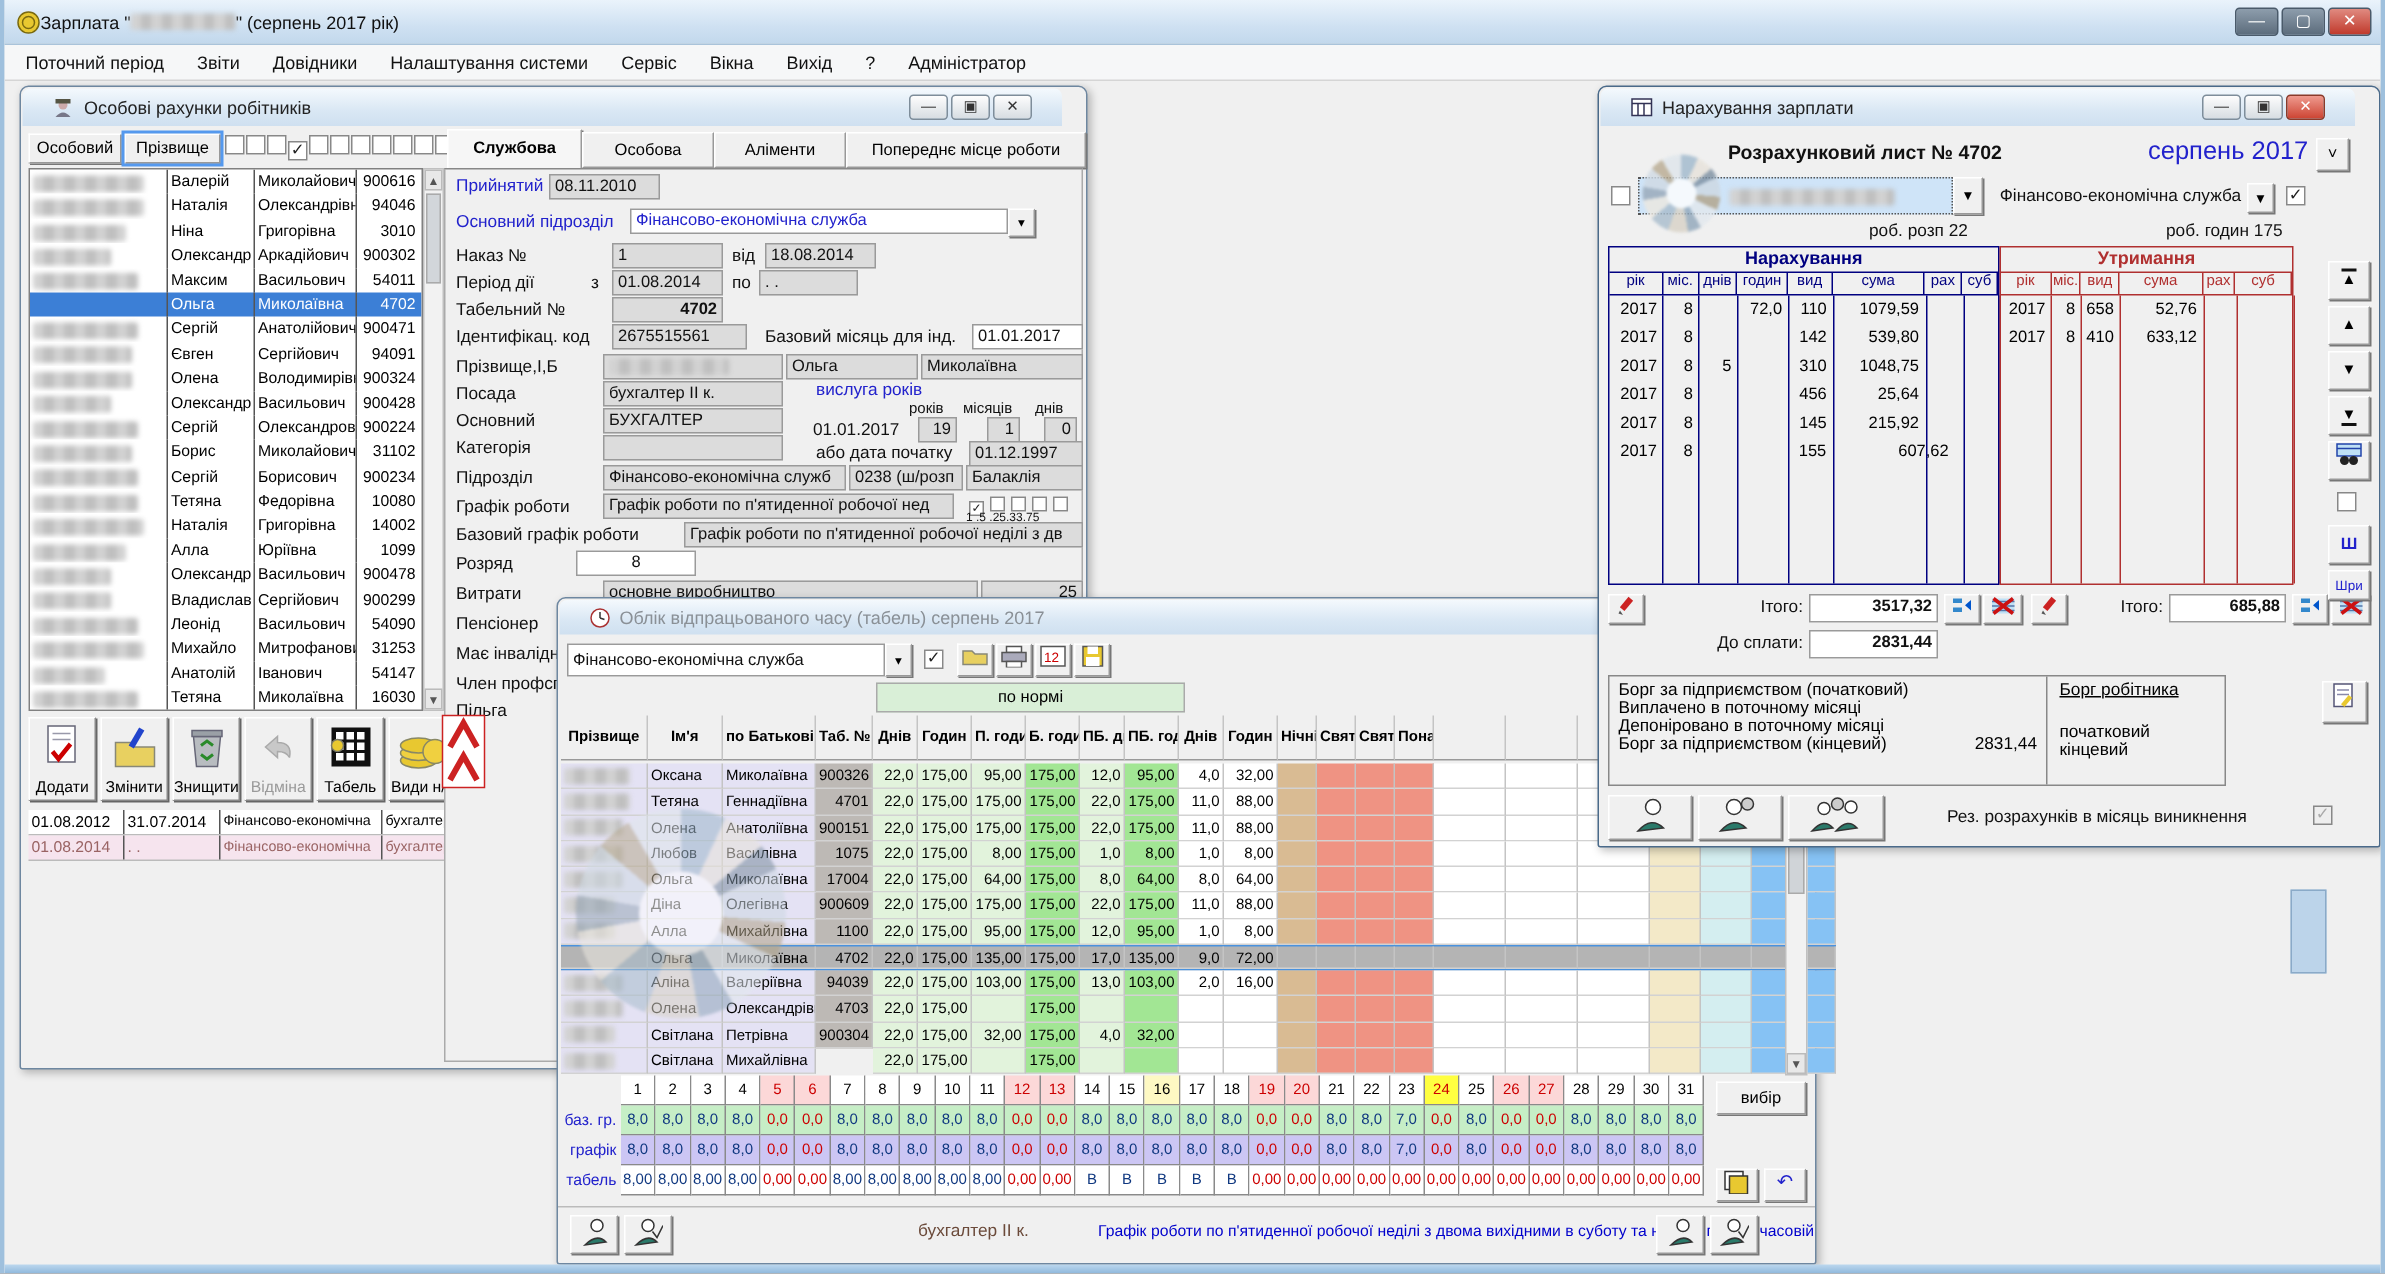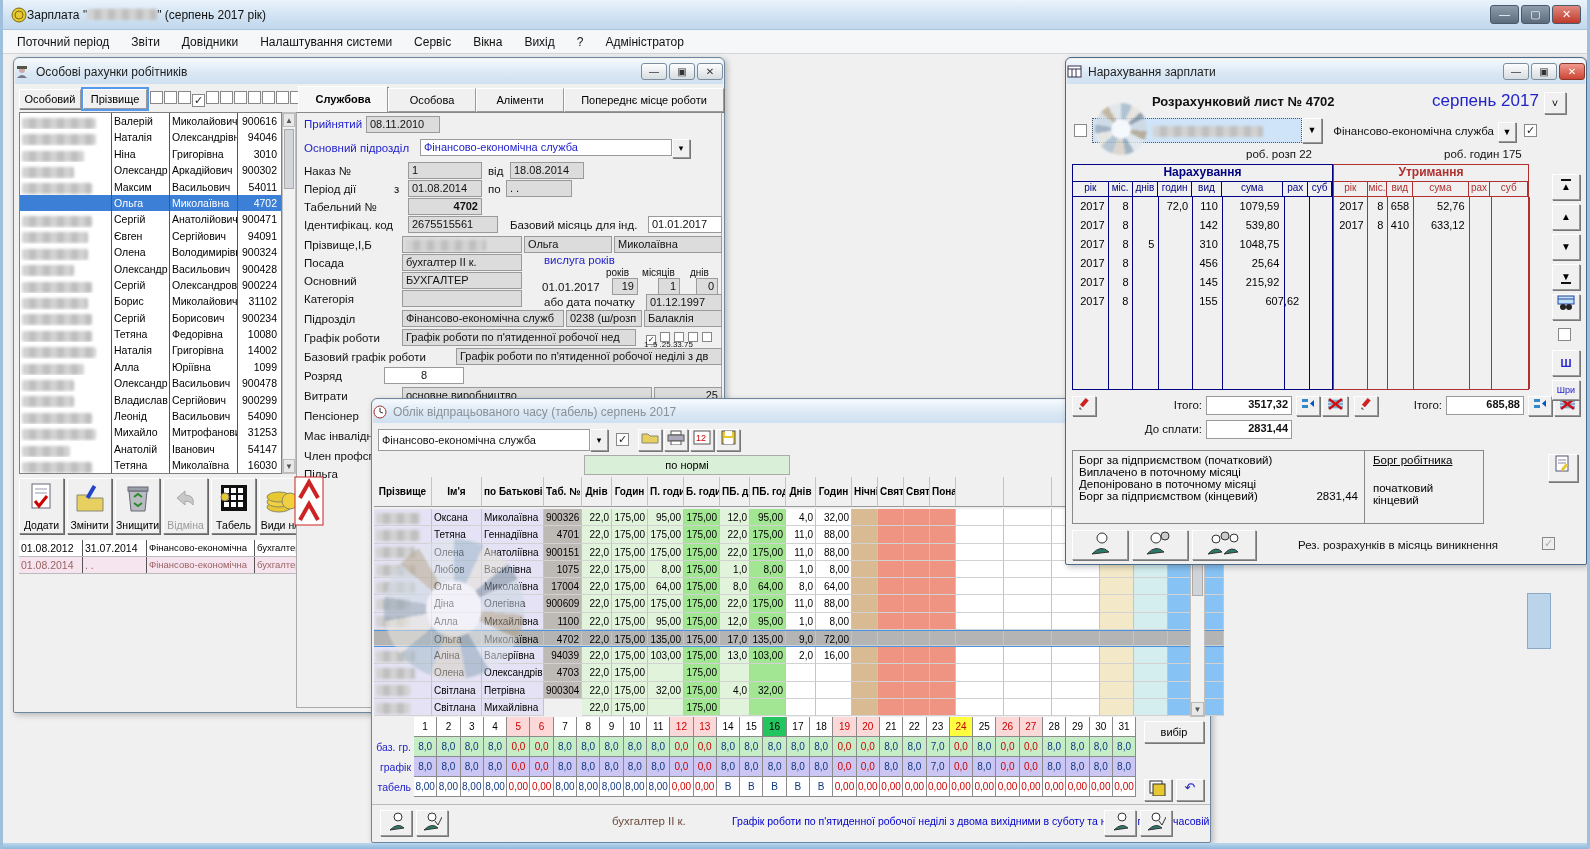--- a/index.html
+++ b/index.html
@@ -16,23 +16,23 @@
   .capbtn.close{background:linear-gradient(#e08a80,#c0392b);}
   .menubar{position:absolute;left:0;top:30px;right:0;height:24px;background:#f6f7f8;
            border-bottom:1px solid #d5d5d5;display:flex;align-items:center;gap:22px;
            padding:0 14px;font-size:12px;color:#111;}
   .menubar span{cursor:default;}
   .mdibg{position:absolute;left:0;top:54px;right:0;bottom:6px;background:#f0f0f0;}
   .bstrip{position:absolute;left:0;right:0;bottom:0;height:6px;
           background:linear-gradient(#bcd7ee,#8fb8dc);}
   .win{position:absolute;background:#f0f0f0;border:1px solid #6e87a0;border-radius:6px 6px 2px 2px;
        box-shadow:2px 2px 6px rgba(0,0,0,.25);}
-  .wtbar{position:absolute;left:1px;top:1px;right:1px;height:25px;border-radius:5px 5px 0 0;
+  .wtbar{position:absolute;left:1px;top:1px;right:16px;height:25px;border-radius:5px 5px 0 0;
          background:linear-gradient(#f4f9fd,#d9e7f4 60%,#cfe0f0);display:flex;align-items:center;
-         gap:6px;padding:0 0;font-size:12px;color:#222;}
+         gap:6px;padding:0 20px;font-size:12px;color:#222;}
   .wtbar.inactive{color:#8a9096;}
   .wcap{margin-left:auto;display:flex;gap:2px;}
   .wcapbtn{width:26px;height:17px;border:1px solid #7e8d9a;border-radius:3px;
            background:linear-gradient(#fdfdfd,#d7dde2);font-size:10px;line-height:15px;
            text-align:center;color:#333;}
   .wcapbtn.close{background:linear-gradient(#ef9a8e,#cc4433);color:#fff;border-color:#8a3a2a;}
   .btn3d{background:#f0f0f0;border:1px solid #999;border-top-color:#fff;border-left-color:#fff;
          box-shadow:1px 1px 0 #777;font-size:11px;text-align:center;cursor:default;}
   .field{position:absolute;background:#dcdcdc;border:1px solid #9a9a9a;height:17px;
          font-size:11px;padding:1px 3px;color:#111;overflow:hidden;white-space:nowrap;}
@@ -809,21 +809,21 @@
           <div class="calcell wkend" style="width: 23.3px; height: 20px; line-height: 20px; background: rgb(252, 216, 216);">6</div>
           <div class="calcell" style="width: 23.3px; height: 20px; line-height: 20px; background: rgb(255, 255, 255);">7</div>
           <div class="calcell" style="width: 23.3px; height: 20px; line-height: 20px; background: rgb(255, 255, 255);">8</div>
           <div class="calcell" style="width: 23.3px; height: 20px; line-height: 20px; background: rgb(255, 255, 255);">9</div>
           <div class="calcell" style="width: 23.3px; height: 20px; line-height: 20px; background: rgb(255, 255, 255);">10</div>
           <div class="calcell" style="width: 23.3px; height: 20px; line-height: 20px; background: rgb(255, 255, 255);">11</div>
           <div class="calcell wkend" style="width: 23.3px; height: 20px; line-height: 20px; background: rgb(252, 216, 216);">12</div>
           <div class="calcell wkend" style="width: 23.3px; height: 20px; line-height: 20px; background: rgb(252, 216, 216);">13</div>
           <div class="calcell" style="width: 23.3px; height: 20px; line-height: 20px; background: rgb(255, 255, 255);">14</div>
           <div class="calcell" style="width: 23.3px; height: 20px; line-height: 20px; background: rgb(255, 255, 255);">15</div>
-          <div class="calcell" style="width: 23.3px; height: 20px; line-height: 20px; background: #22c55e;">16</div>
+          <div class="calcell" style="width: 23.3px; height: 20px; line-height: 20px; background: #fef9c3;">16</div>
           <div class="calcell" style="width: 23.3px; height: 20px; line-height: 20px; background: rgb(255, 255, 255);">17</div>
           <div class="calcell" style="width: 23.3px; height: 20px; line-height: 20px; background: rgb(255, 255, 255);">18</div>
           <div class="calcell wkend" style="width: 23.3px; height: 20px; line-height: 20px; background: rgb(252, 216, 216);">19</div>
           <div class="calcell wkend" style="width: 23.3px; height: 20px; line-height: 20px; background: rgb(252, 216, 216);">20</div>
           <div class="calcell" style="width: 23.3px; height: 20px; line-height: 20px; background: rgb(255, 255, 255);">21</div>
           <div class="calcell" style="width: 23.3px; height: 20px; line-height: 20px; background: rgb(255, 255, 255);">22</div>
           <div class="calcell" style="width: 23.3px; height: 20px; line-height: 20px; background: rgb(255, 255, 255);">23</div>
           <div class="calcell wkend" style="width: 23.3px; height: 20px; line-height: 20px; background: rgb(255, 255, 64);">24</div>
           <div class="calcell" style="width: 23.3px; height: 20px; line-height: 20px; background: rgb(255, 255, 255);">25</div>
           <div class="calcell wkend" style="width: 23.3px; height: 20px; line-height: 20px; background: rgb(252, 216, 216);">26</div>

